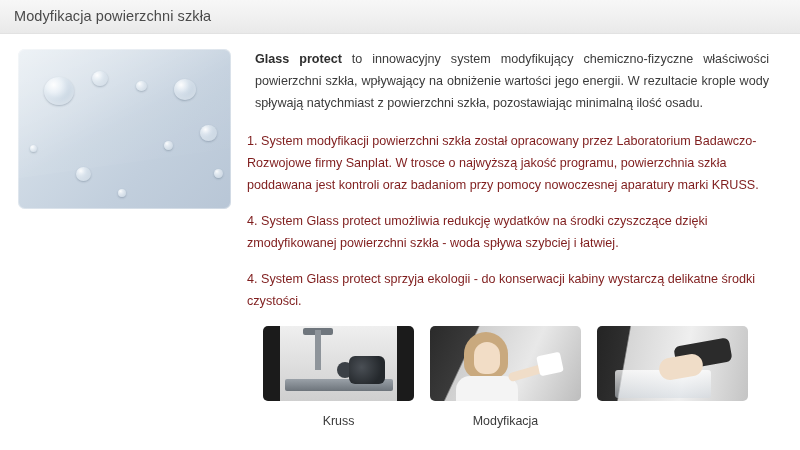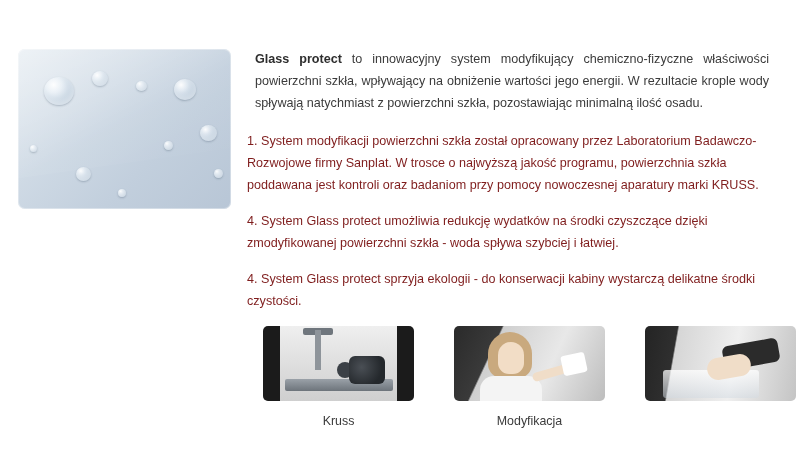--- a/index.html
+++ b/index.html
@@ -103,21 +103,21 @@
     margin: 4px 0 14px 0;
   }
   .para.last { margin-bottom: 0; }
   
   .thumbs {
     position: absolute;
     left: 263px;
     top: 326px;
     width: 508px;
     display: flex;
-    gap: 40px;
+    gap: 16px;
   }
   .thumb {
     width: 151px;
   }
   .thumb-img {
     width: 151px;
     height: 75px;
     border-radius: 5px;
     overflow: hidden;
     position: relative;
@@ -149,20 +149,23 @@
   .t3 { background: linear-gradient(100deg, #242424 0%, #2f2f2f 20%, #d6d6d6 21%, #efefef 58%, #c4c4c4 100%); }
   .t3 .sleeve{ position:absolute; left:78px; top:16px; width:56px; height:24px; background:#2b2b2b; border-radius:6px; transform:rotate(-10deg); }
   .t3 .hand  { position:absolute; left:62px; top:30px; width:44px; height:22px; background:#f0ddc8; border-radius:11px; transform:rotate(-10deg); }
   .t3 .glass { position:absolute; left:18px; top:44px; width:96px; height:28px; background:linear-gradient(to bottom, rgba(255,255,255,.75), rgba(210,218,226,.5)); border-radius:3px; }
 </style>
 </head>
 <body>
 
 <div class="page">
 
+  <div class="header">
+    <div class="header-title">Modyfikacja powierzchni szkła</div>
+  </div>
 
   <div class="hero">
     <div class="sheen"></div>
     <div class="drop d1"></div>
     <div class="drop d2"></div>
     <div class="drop d3"></div>
     <div class="drop d4"></div>
     <div class="drop d5"></div>
     <div class="drop d6"></div>
     <div class="drop d7"></div>

